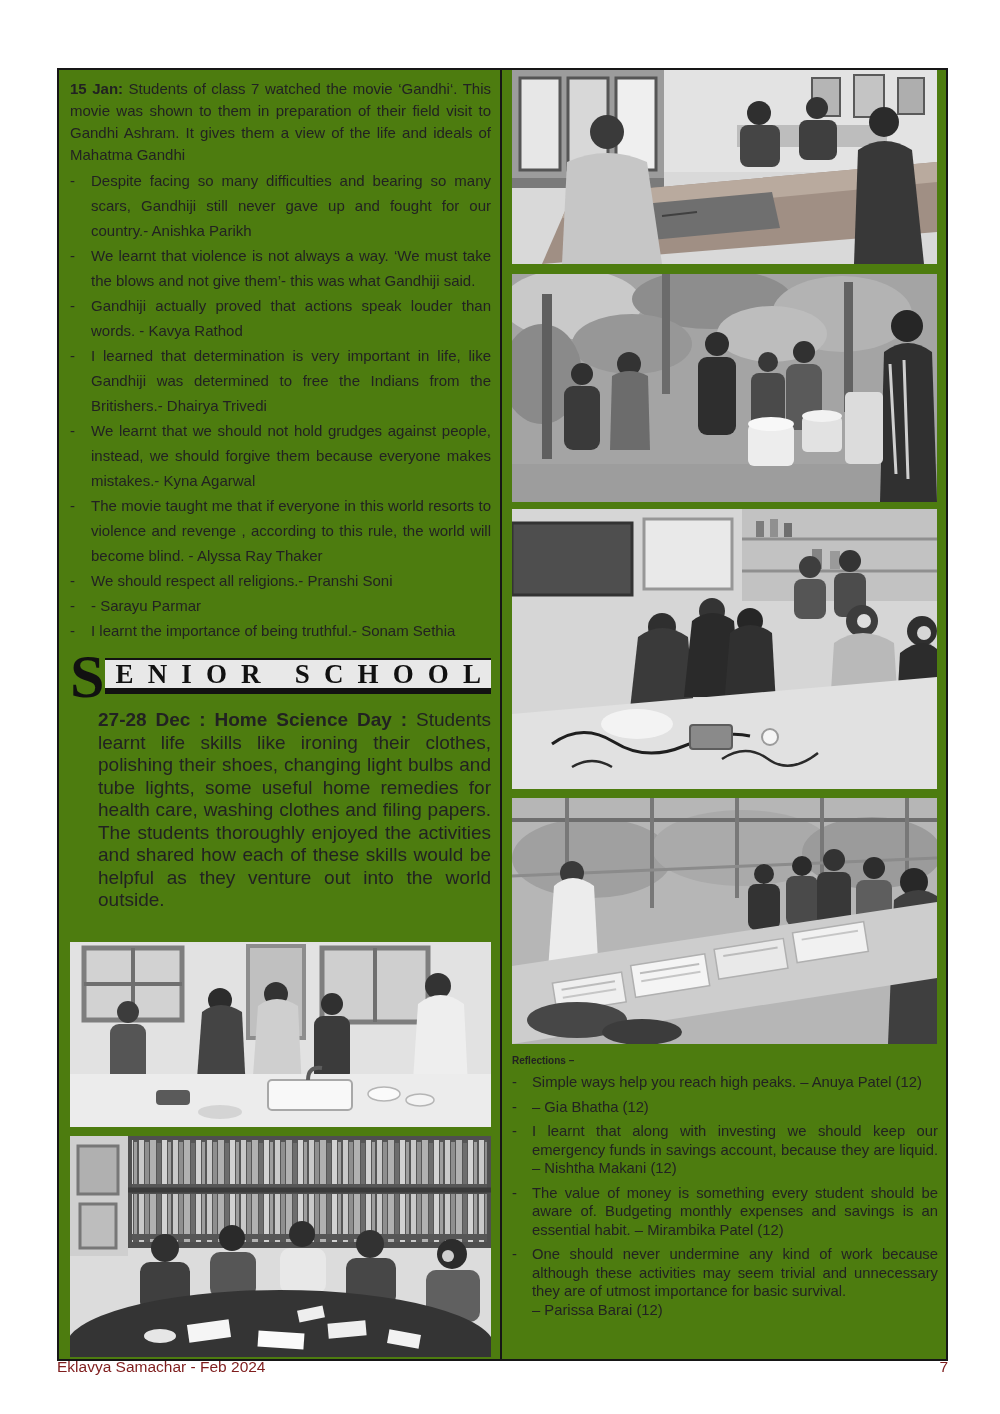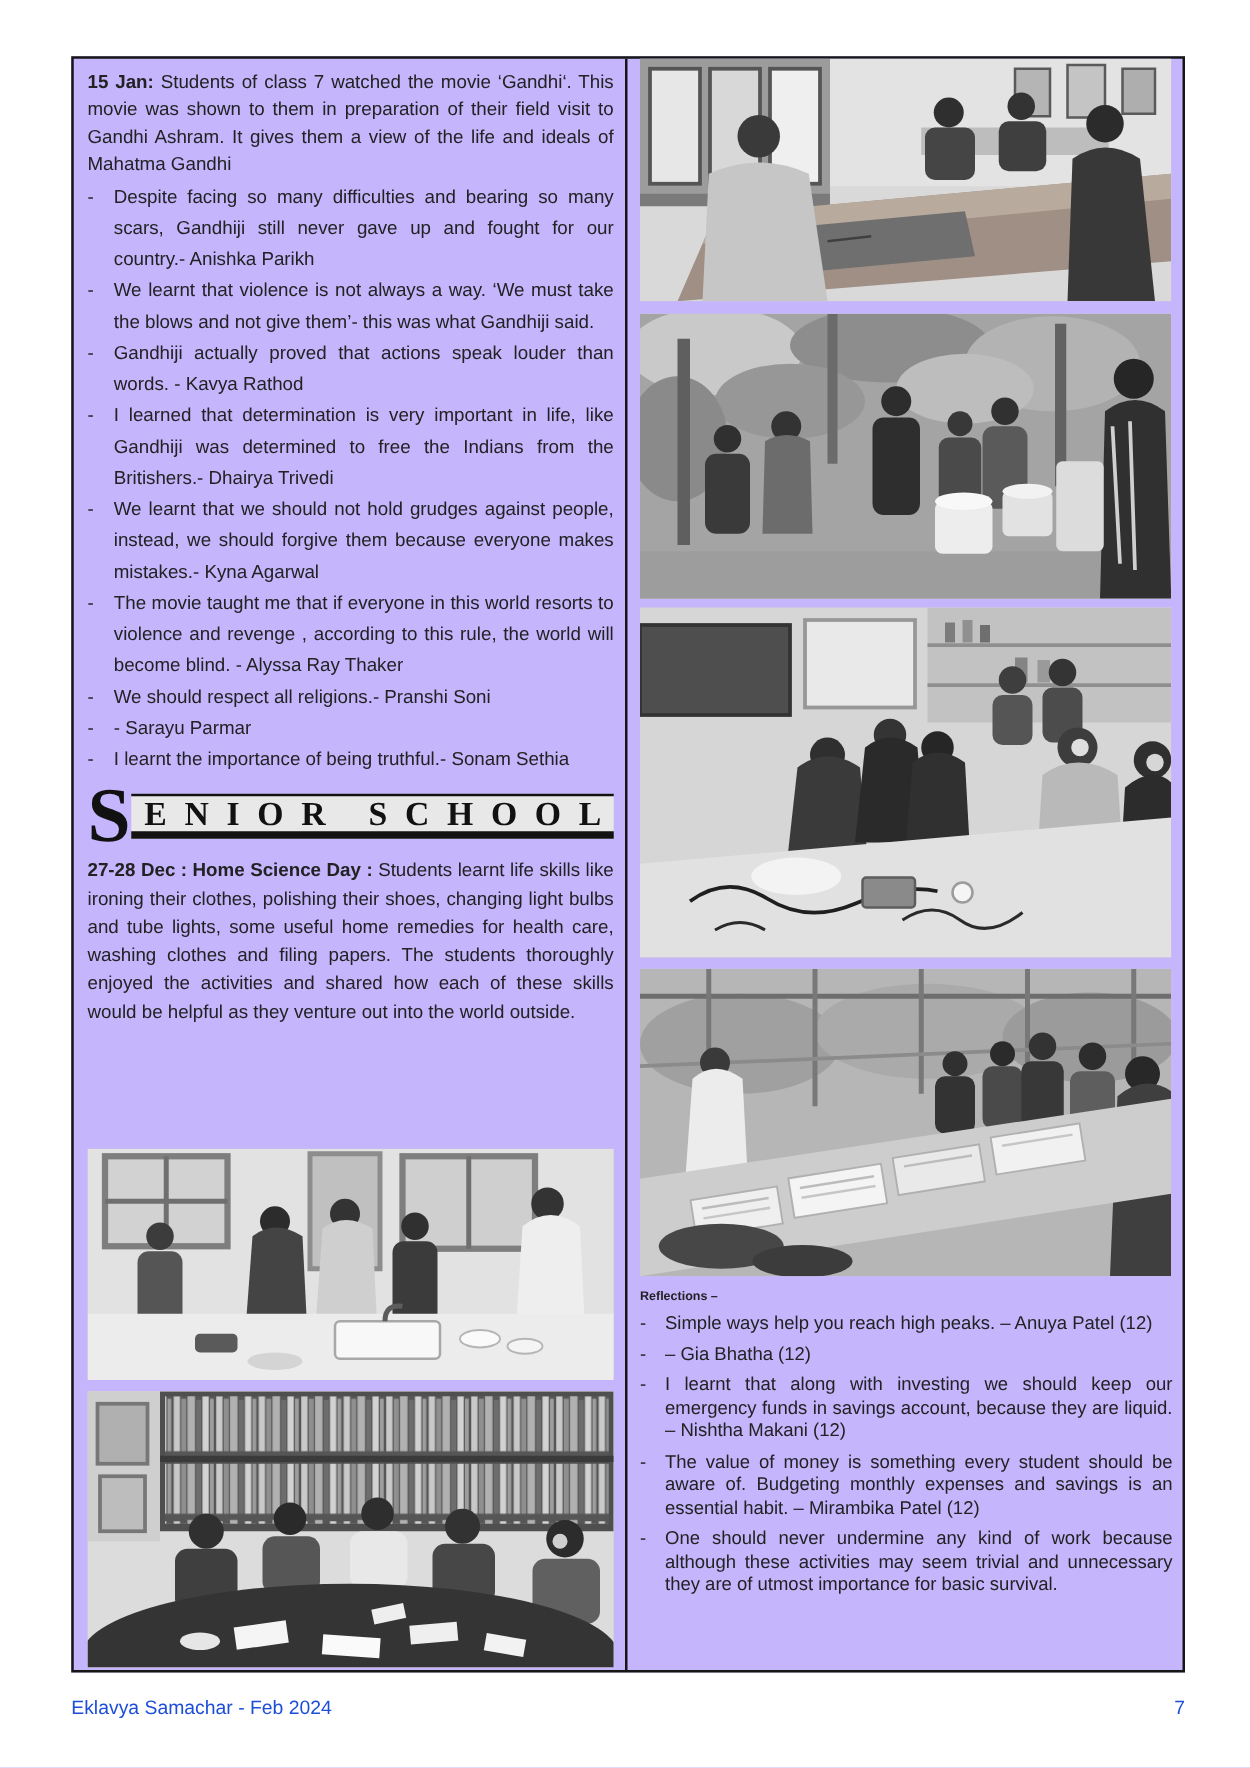--- a/index.html
+++ b/index.html
@@ -2,22 +2,22 @@
 <html><head>
 <meta charset="utf-8">
 <style>
   html,body{margin:0;padding:0;}
   body{
     width:1000px;height:1414px;position:relative;background:#ffffff;
     font-family:"Liberation Sans","DejaVu Sans",sans-serif;color:#222;
     -webkit-font-smoothing:antialiased;
   }
   .frame{
-    position:absolute;left:57px;top:45px;width:887px;height:1289px;
-    border:2px solid #161616;background:#c4b5fd;
+    position:absolute;left:57px;top:68px;width:887px;height:1289px;
+    border:2px solid #161616;background:#4d7c0f;
   }
   .divider{position:absolute;left:441px;top:0;bottom:0;width:2px;background:#161616;}
 
   
   .left-col{position:absolute;left:11px;top:8px;width:421px;}
   .para{font-size:15px;line-height:22px;text-align:justify;margin:0;}
   .para .lead{font-weight:bold;}
   .sub-head{font-weight:bold;font-size:15.5px;margin:8px 0 6px 0;}
   .llist{margin-top:2px;}
   .litem{display:flex;align-items:flex-start;font-size:15px;line-height:25px;}
@@ -32,21 +32,21 @@
     font-size:62px;line-height:48px;letter-spacing:0;margin-right:1px;color:#111;
   }
   .banner .bar{
     flex:1;height:28px;background:#e8e8e8;border-top:2px solid #121212;border-bottom:6px solid #121212;
     display:flex;align-items:center;justify-content:space-between;padding:0 10px;
     font-family:"Liberation Serif","DejaVu Serif",serif;font-weight:bold;font-size:27px;color:#111;
   }
   .banner .bar span{display:inline-block;}
   .banner .bar .letter-gap{width:6px;}
 
-  .dec-para{margin-top:9px;font-size:15px;line-height:22.5px;text-align:justify;}
+  .dec-para{margin-top:9px;font-size:19px;line-height:22.5px;text-align:justify;margin-left:28px;}
   .dec-para .lead{font-weight:bold;}
 
   
   .reflections{position:absolute;left:453px;top:985px;width:426px;}
   .refl-head{font-weight:bold;font-size:10px;margin:0 0 7px 0;}
   .ritem{display:flex;align-items:flex-start;font-size:14.8px;line-height:18.5px;margin-bottom:6px;}
   .ritem .marker{width:20px;flex:0 0 20px;}
   .ritem .rtext{flex:1;}
   .ritem .rtext .jline{text-align:justify;}
 
@@ -57,21 +57,21 @@
   .ph-r2{left:453px;top:204px;width:425px;height:228px;}
   .ph-r3{left:453px;top:439px;width:425px;height:280px;}
   .ph-r4{left:453px;top:728px;width:425px;height:246px;}
   .ph-l1{left:11px;top:872px;width:421px;height:185px;}
   .ph-l2{left:11px;top:1066px;width:421px;height:221px;}
 
   
   .footer{
     position:absolute;left:57px;top:1358px;width:891px;
     display:flex;justify-content:space-between;align-items:flex-start;
-    font-size:15.5px;color:#1d4ed8;
+    font-size:15.5px;color:#7f1d1d;
   }
 </style>
 </head>
 <body>
 
 <div class="frame">
   <div class="divider"></div>
 
   <div class="left-col">
 
@@ -397,20 +397,21 @@
     <div class="ritem">
       <span class="marker">-</span>
       <div class="rtext">
           <div class="jline">The value of money is something every student should be aware of. Budgeting monthly expenses and savings is an essential habit. – Mirambika Patel (12)</div>
         </div>
     </div>
     <div class="ritem">
       <span class="marker">-</span>
       <div class="rtext">
         <div class="jline">One should never undermine any kind of work because although these activities may seem trivial and unnecessary they are of utmost importance for basic survival.</div>
+        <div>– Parissa Barai (12)</div>
       </div>
     </div>
   </div>
 </div>
 
 <div class="footer">
   <span>Eklavya Samachar - Feb 2024</span>
   <span>7</span>
 </div>
 

